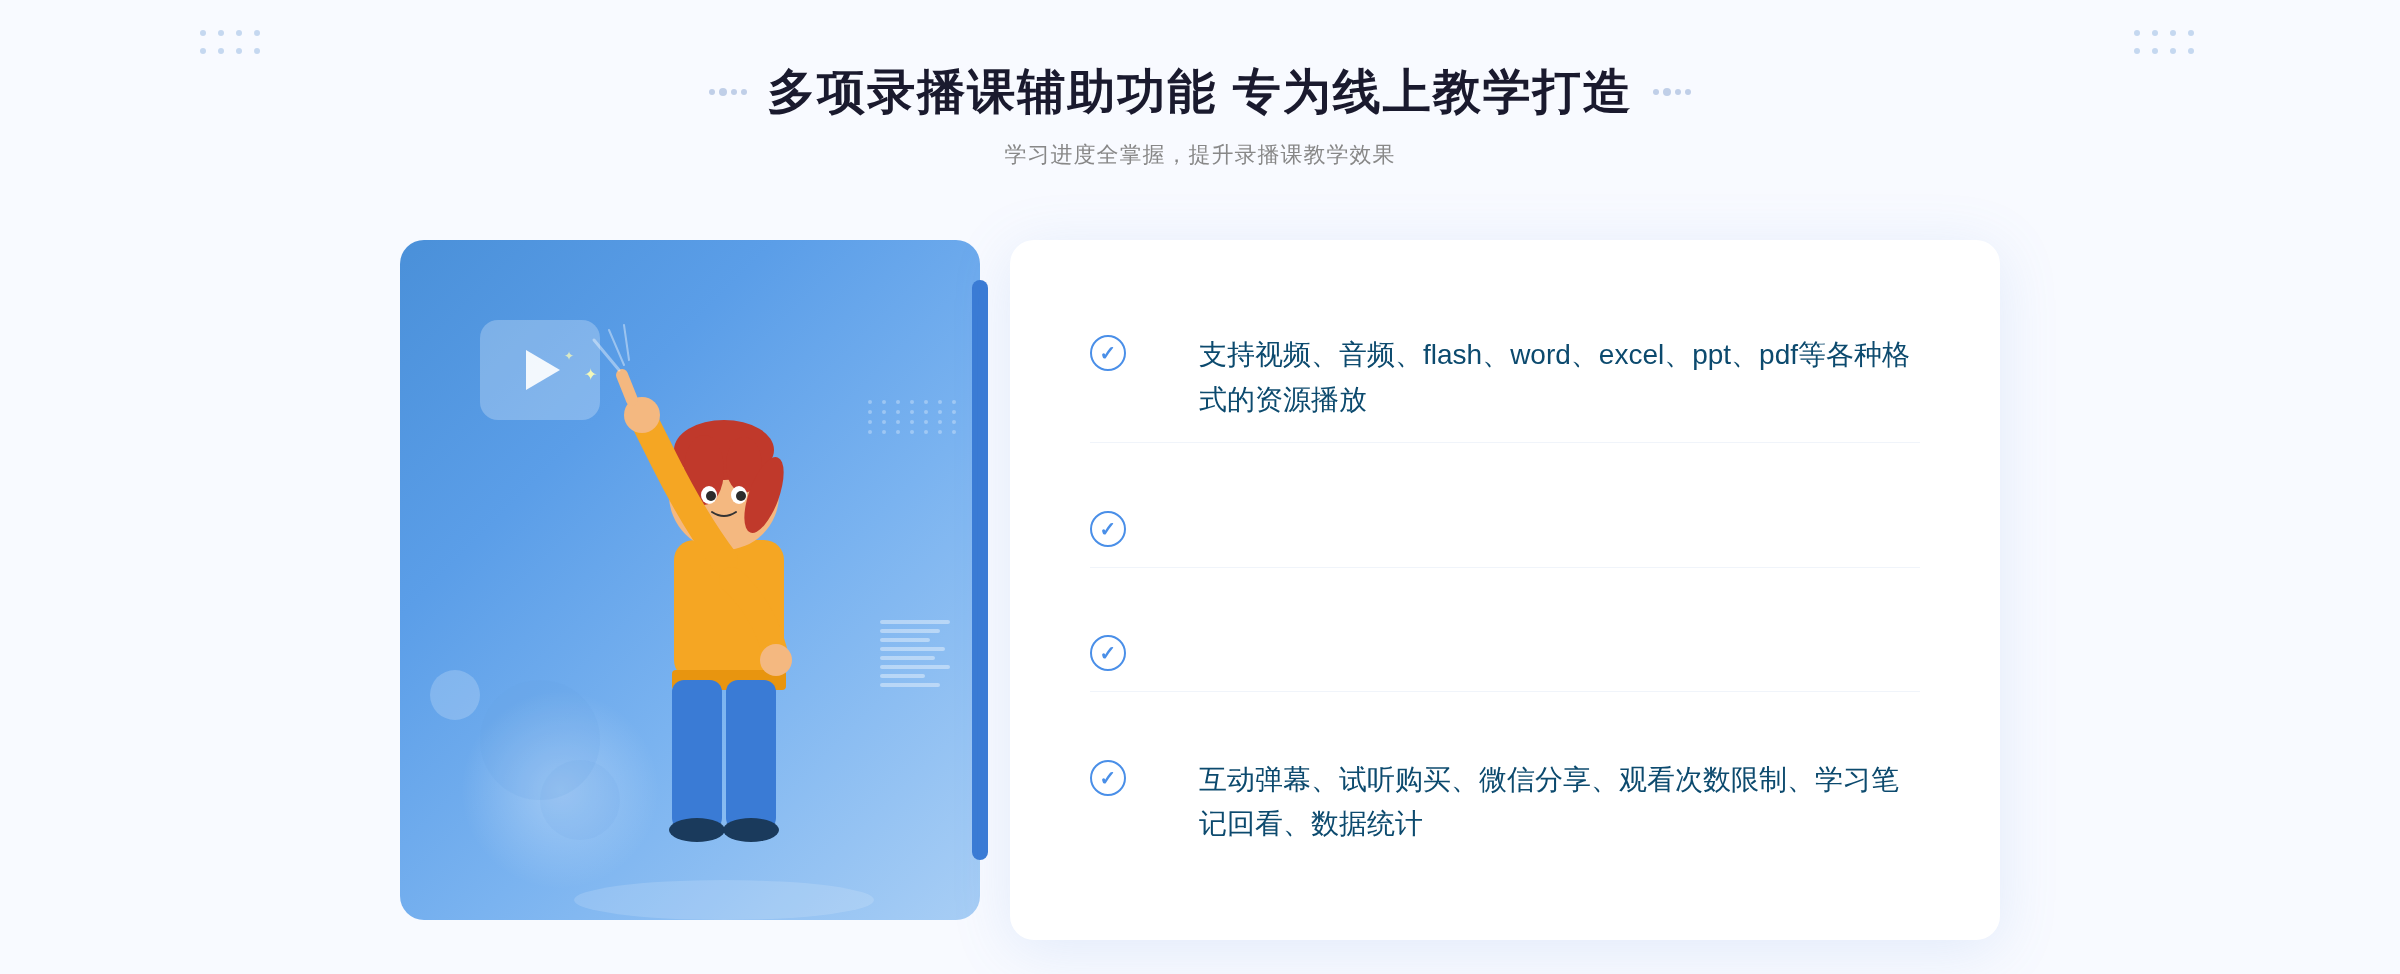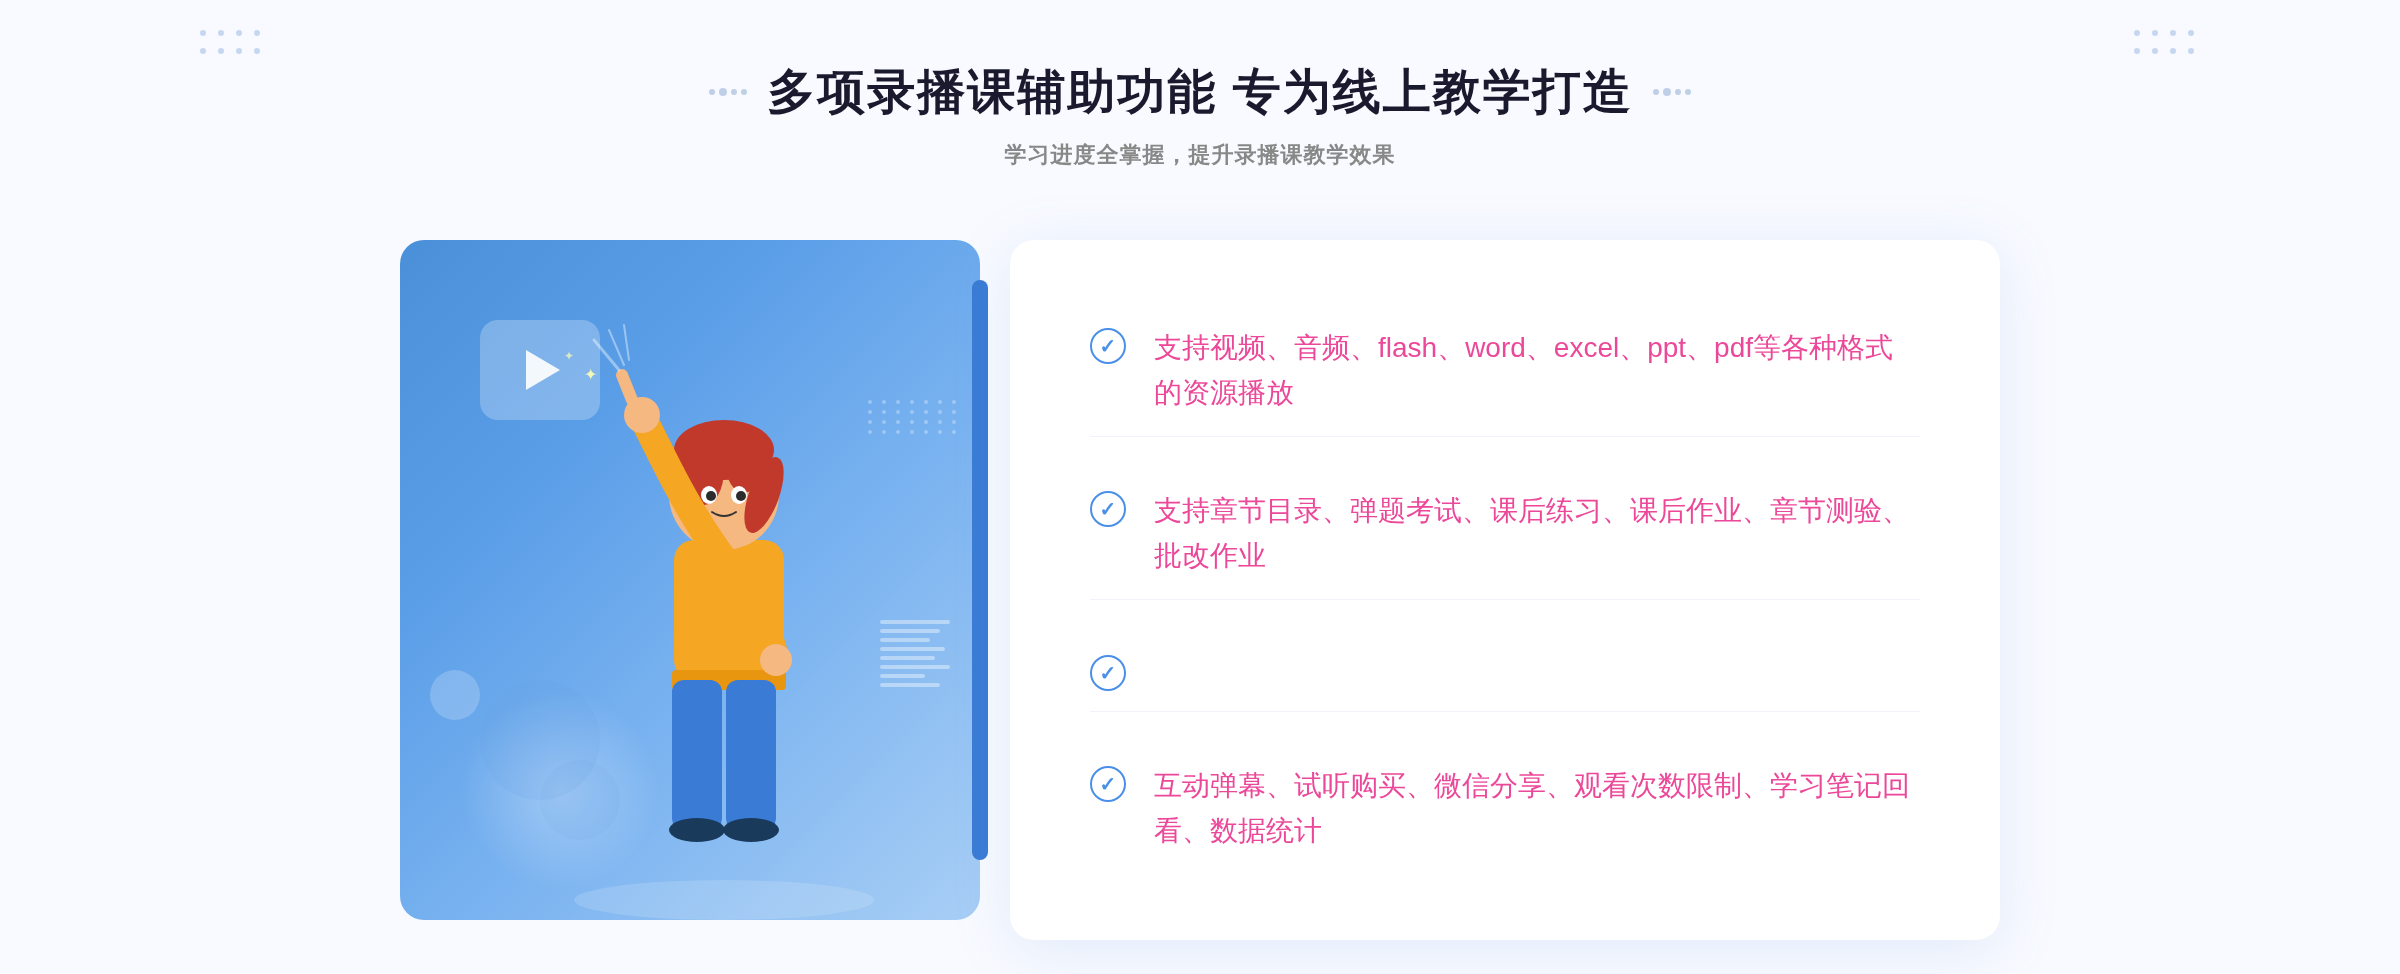--- a/index.html
+++ b/index.html
@@ -64,21 +64,21 @@
       font-size: 48px;
       font-weight: 700;
       color: #1a1a2e;
       letter-spacing: 2px;
     }
 
     .sub-title {
       font-size: 22px;
       color: #888;
       margin-top: 16px;
-      font-weight: 700;
+      font-weight: 400;
       letter-spacing: 1px;
     }
 
     
     .content-area {
       display: flex;
       width: 1600px;
       height: 720px;
       position: relative;
     }
@@ -189,23 +189,24 @@
 
     .check-mark {
       color: #4a8fe8;
       font-size: 20px;
       font-weight: bold;
       line-height: 1;
     }
 
     .feature-text {
       font-size: 28px;
-      color: #ec4899;
+      color: #0c4a6e;
       line-height: 1.6;
       font-weight: 400;
+      margin-left: 45px;
     }
 
     
     .bg-circle-1 {
       position: absolute;
       left: 80px;
       bottom: 120px;
       width: 120px;
       height: 120px;
       border-radius: 50%;
@@ -476,21 +477,20 @@
         <div class="check-circle">
           <span class="check-mark">✓</span>
         </div>
         <p class="feature-text">支持视频、音频、flash、word、excel、ppt、pdf等各种格式的资源播放</p>
       </div>
 
       <div class="feature-item">
         <div class="check-circle">
           <span class="check-mark">✓</span>
         </div>
-        <p class="feature-text">支持章节目录、弹题考试、课后练习、课后作业、章节测验、批改作业</p>
       </div>
 
       <div class="feature-item">
         <div class="check-circle">
           <span class="check-mark">✓</span>
         </div>
       </div>
 
       <div class="feature-item">
         <div class="check-circle">

